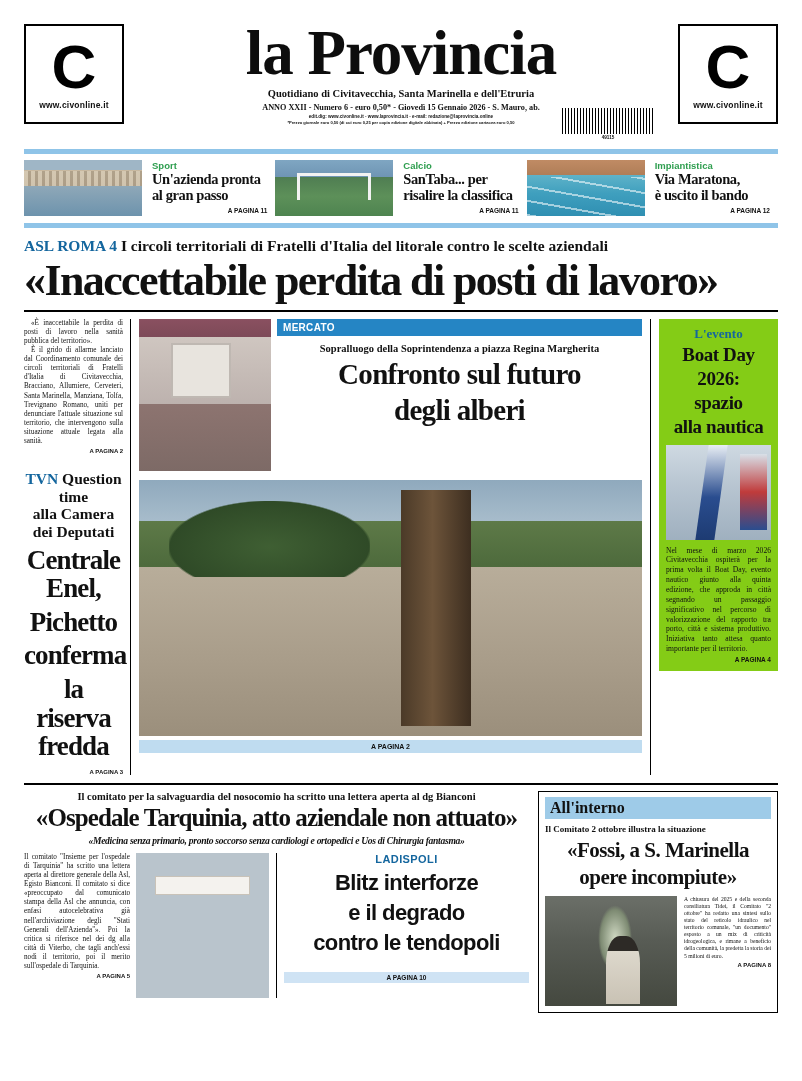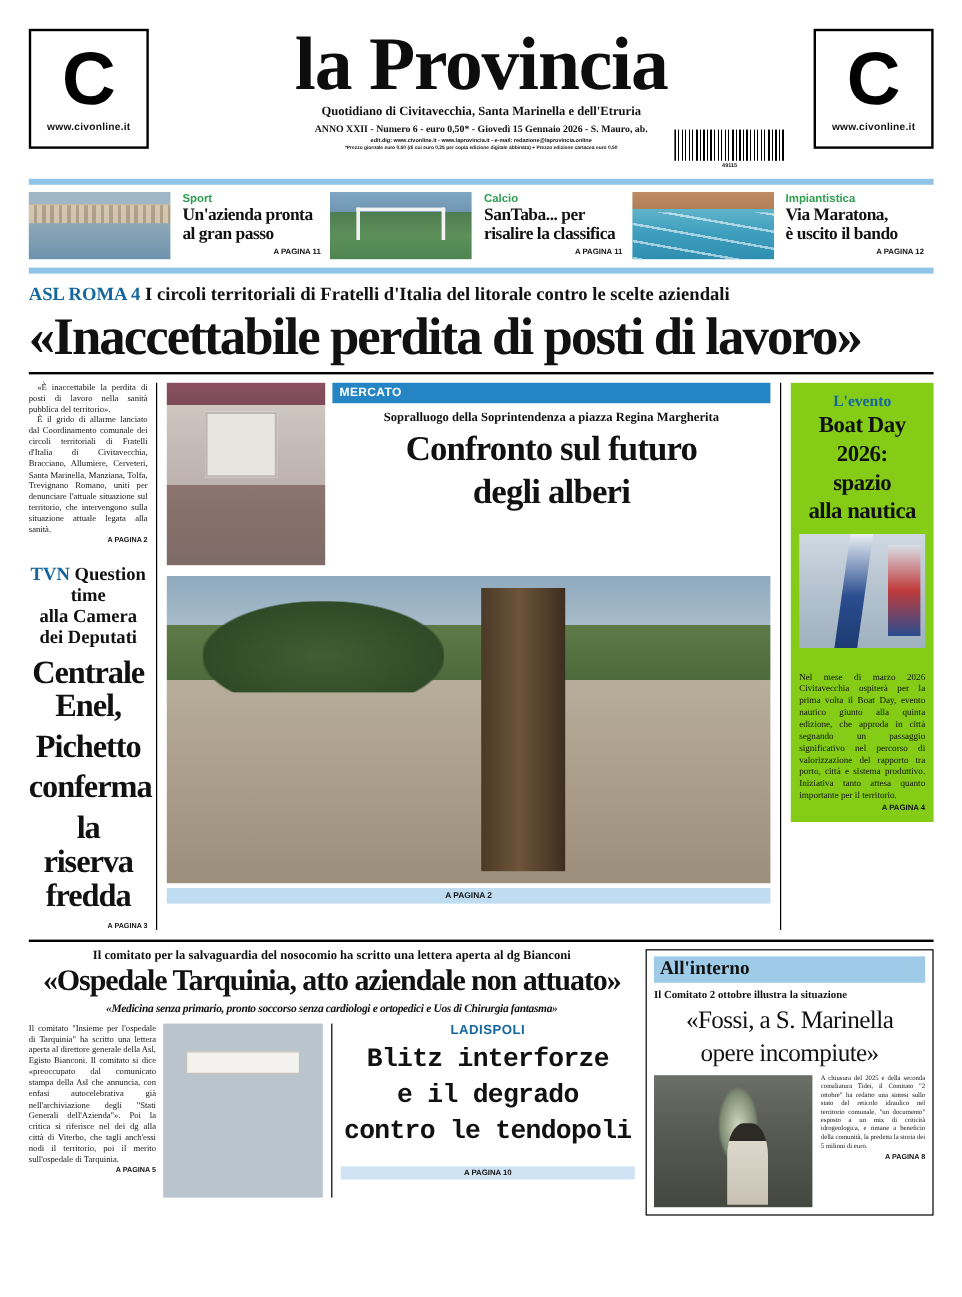--- a/index.html
+++ b/index.html
@@ -83,46 +83,46 @@
   .mid-sub { text-align: center; font-family: "Liberation Serif", serif; font-weight: bold; font-size: 10.5px; margin-top: 7px; }
   .mid-head { text-align: center; font-family: "Liberation Serif", serif; font-weight: bold; font-size: 29px; line-height: 1.07; margin-top: 5px; letter-spacing: -0.7px; }
   .mid-photo { width: 100%; height: 256px; margin-top: 9px; }
   .mid-page { background: #bfdcf0; font-family: "Liberation Sans", sans-serif; font-weight: bold; font-size: 7px; text-align: center; padding: 3px 0; margin-top: 4px; }
 
   
   .evento-box { background: #84cc16; padding: 7px 7px 8px 7px; }
   .evento-kicker { text-align: center; font-family: "Liberation Serif", serif; font-weight: bold; font-size: 13px; color: #14669e; }
   .evento-head { text-align: center; font-family: "Liberation Serif", serif; font-weight: bold; font-size: 19px; line-height: 1.1; margin-top: 3px; letter-spacing: -0.4px; }
   .evento-photo { width: 100%; height: 95px; margin-top: 7px; }
-  .evento-body { font-family: "Liberation Serif", serif; font-size: 7.6px; line-height: 1.3; text-align: justify; margin-top: 20px; }
+  .evento-body { font-family: "Liberation Serif", serif; font-size: 7.6px; line-height: 1.3; text-align: justify; margin-top: 6px; }
   .evento-page { font-family: "Liberation Sans", sans-serif; font-weight: bold; font-size: 6.5px; text-align: right; margin-top: 2px; }
 
   .mid-rule { height: 2px; background: #000; margin: 8px 24px 0 24px; }
 
   
   .lower { display: flex; margin: 6px 24px 0 24px; }
   .lower-left { flex: 1; padding-right: 9px; }
   .lower-right { width: 240px; flex: 0 0 240px; border: 1.5px solid #000; padding: 5px 6px 6px 6px; }
 
   .osp-kicker { text-align: center; font-family: "Liberation Serif", serif; font-weight: bold; font-size: 10.5px; }
   .osp-head { text-align: center; font-family: "Liberation Serif", serif; font-weight: bold; font-size: 25px; line-height: 1.05; margin-top: 3px; letter-spacing: -0.9px; }
   .osp-sub { text-align: center; font-family: "Liberation Serif", serif; font-style: italic; font-weight: bold; font-size: 9.6px; margin-top: 4px; letter-spacing: -0.3px; }
 
   .osp-cols { display: flex; margin-top: 7px; gap: 0; }
   .osp-c1 { width: 112px; flex: 0 0 112px; padding-right: 6px; }
   .osp-c2 { width: 140px; flex: 0 0 140px; padding-right: 7px; }
   .osp-c3 { flex: 1; padding-left: 7px; border-left: 1px solid #000; text-align: center; }
   .osp-photo { width: 100%; height: 145px; }
   .lad-kicker { font-family: "Liberation Sans", sans-serif; font-weight: bold; font-size: 11px; color: #14669e; letter-spacing: .4px; }
-  .lad-head { font-family: Liberation Mono, monospace; font-weight: bold; font-size: 22px; line-height: 1.08; margin-top: 6px; letter-spacing: -0.6px; }
+  .lad-head { font-family: Liberation Sans, sans-serif; font-weight: bold; font-size: 22px; line-height: 1.08; margin-top: 6px; letter-spacing: -0.6px; }
   .lad-page { background: #cfe3f4; font-family: "Liberation Sans", sans-serif; font-weight: bold; font-size: 6.5px; text-align: center; padding: 2px 0; margin-top: 18px; }
 
   .int-bar { background: #9ecbe8; font-family: "Liberation Serif", serif; font-weight: bold; font-size: 16px; padding: 2px 5px; }
   .int-sub { font-family: "Liberation Serif", serif; font-weight: bold; font-size: 9px; margin-top: 5px; }
-  .int-head { text-align: center; font-family: "Liberation Serif", serif; font-weight: normal; font-size: 21px; line-height: 1.08; margin-top: 5px; letter-spacing: -0.5px; }
+  .int-head { text-align: center; font-family: "Liberation Serif", serif; font-weight: bold; font-size: 21px; line-height: 1.08; margin-top: 5px; letter-spacing: -0.5px; }
   .int-row { display: flex; margin-top: 7px; gap: 7px; }
   .int-photo { width: 132px; height: 110px; flex: 0 0 132px; }
   .int-text { flex: 1; font-family: "Liberation Serif", serif; font-size: 5.6px; line-height: 1.26; text-align: justify; }
 
   
   .ph { position: relative; overflow: hidden; background: #b9c4cc; }
   .ph-aerial { background:
     linear-gradient(180deg,#9fb6c6 0%,#9fb6c6 18%,#c9b9a0 18%,#b9a890 46%,#8fa8b8 46%,#6d93ad 100%);
   }
   .ph-aerial::after { content:""; position:absolute; left:0; right:0; top:20%; height:26%;

